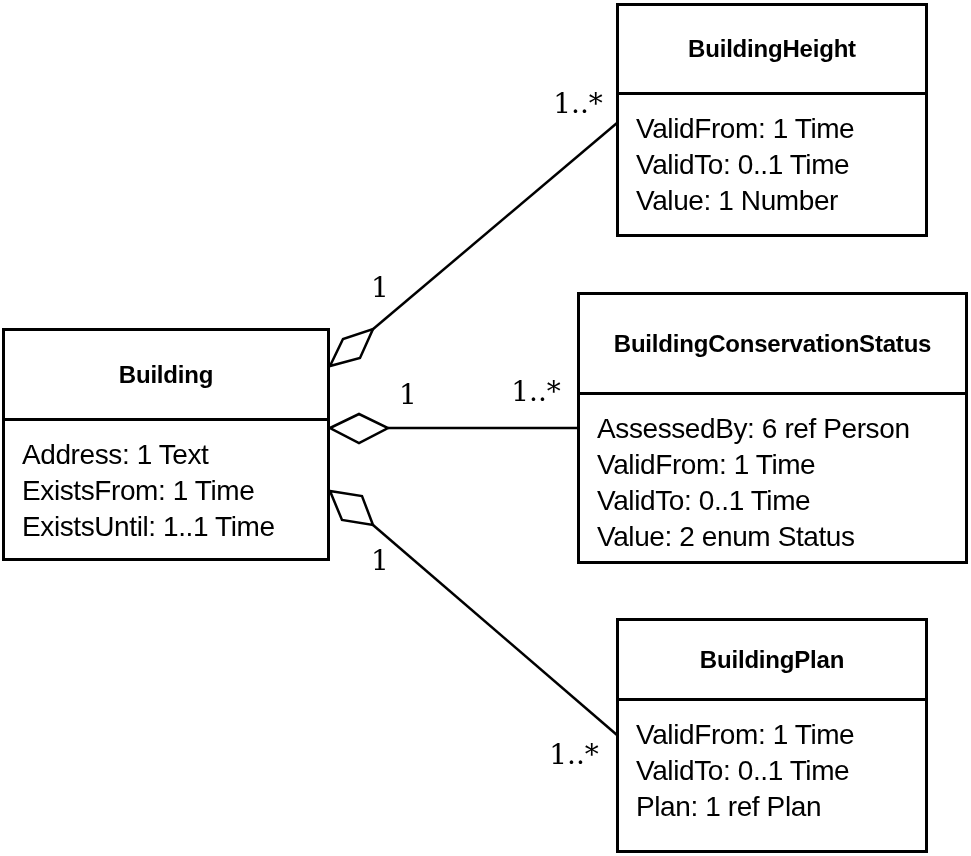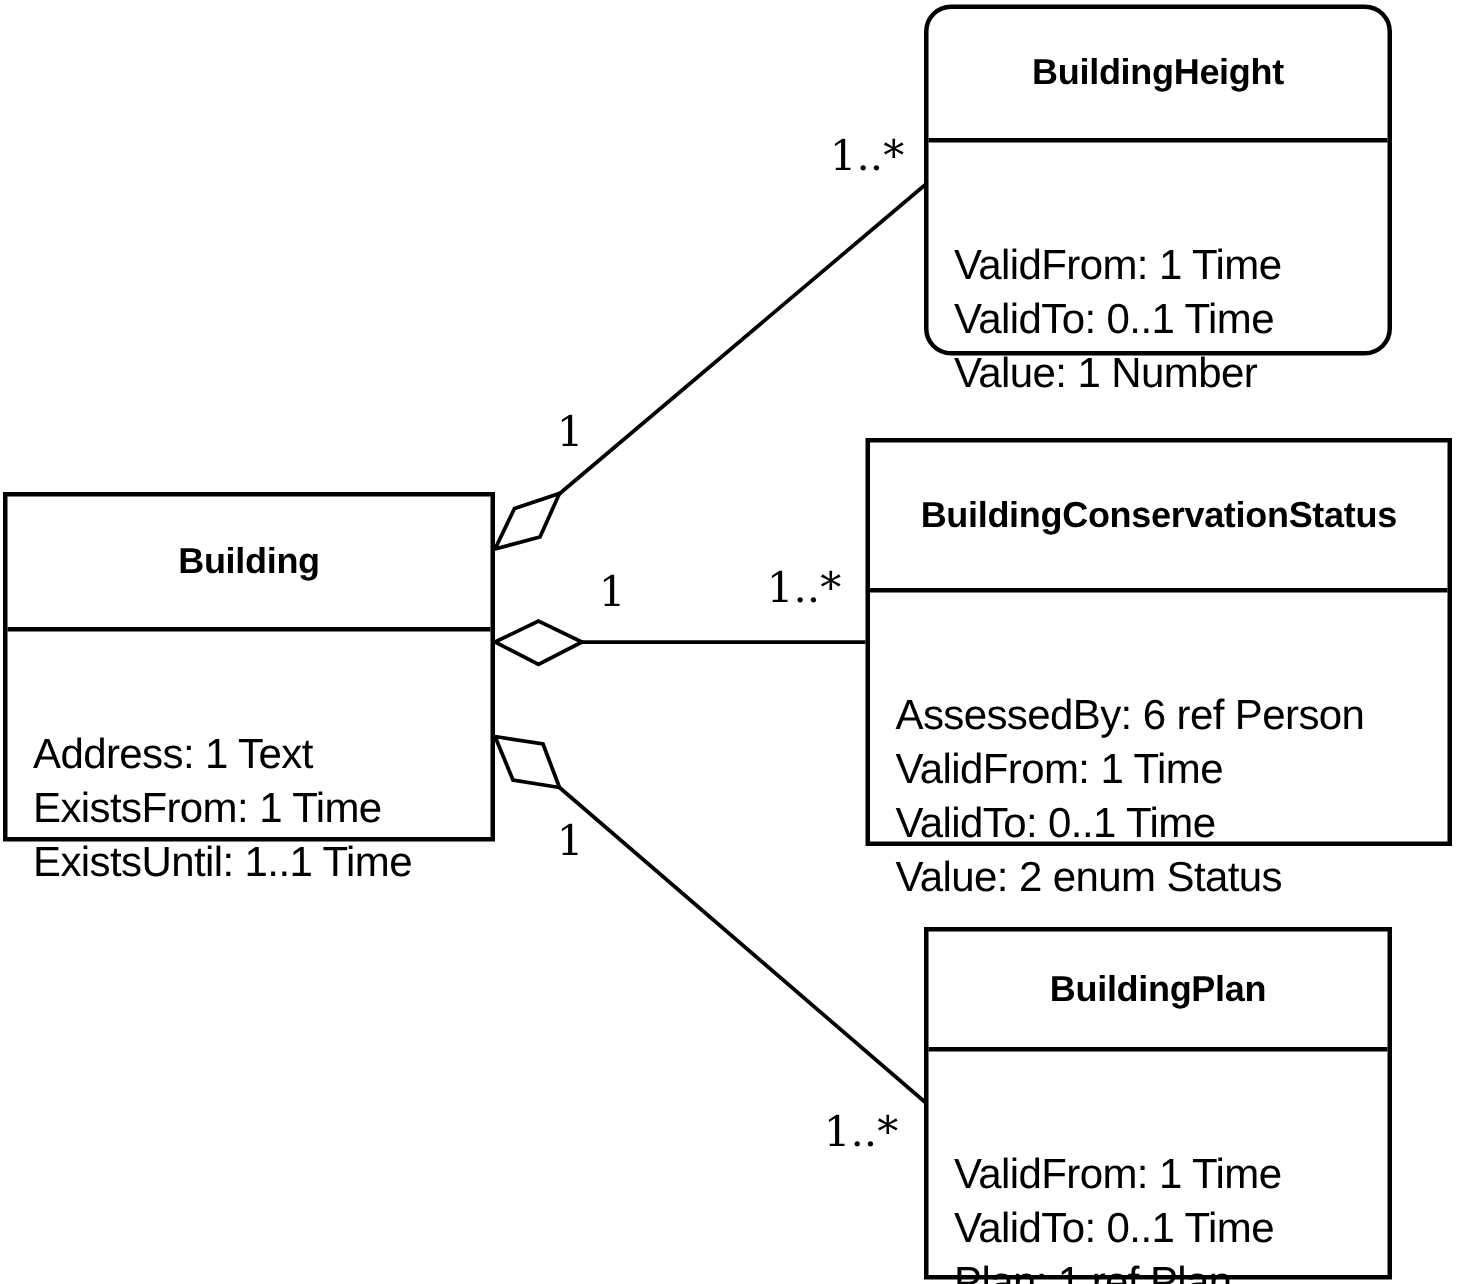--- a/index.html
+++ b/index.html
@@ -34,26 +34,25 @@
     font-size: 24px;
     letter-spacing: -0.2px;
     text-align: center;
   }
   .cls-attrs {
     padding: 16px 16px 0 17px;
     font-size: 28px;
     line-height: 36px;
     white-space: nowrap;
     letter-spacing: -0.4px;
-    margin-top: 48px;
   }
   
   #cls-building            { left: 2px;   top: 328px; width: 328px; height: 233px; }
   #cls-building .cls-title { height: 90px; }
-  #cls-height              { left: 616px; top: 3px;   width: 312px; height: 234px; border-radius: 18px; }
+  #cls-height              { left: 616px; top: 3px;   width: 312px; height: 234px; }
   #cls-height .cls-title   { height: 89px; }
   #cls-conservation              { left: 577px; top: 292px; width: 391px; height: 272px; }
   #cls-conservation .cls-title   { height: 100px; }
   #cls-plan                { left: 616px; top: 618px; width: 312px; height: 235px; }
   #cls-plan .cls-title     { height: 80px; }
 
   .mult-label {
     position: absolute;
     transform: translate(-50%, -50%);
     font-family: "DejaVu Serif", serif;

